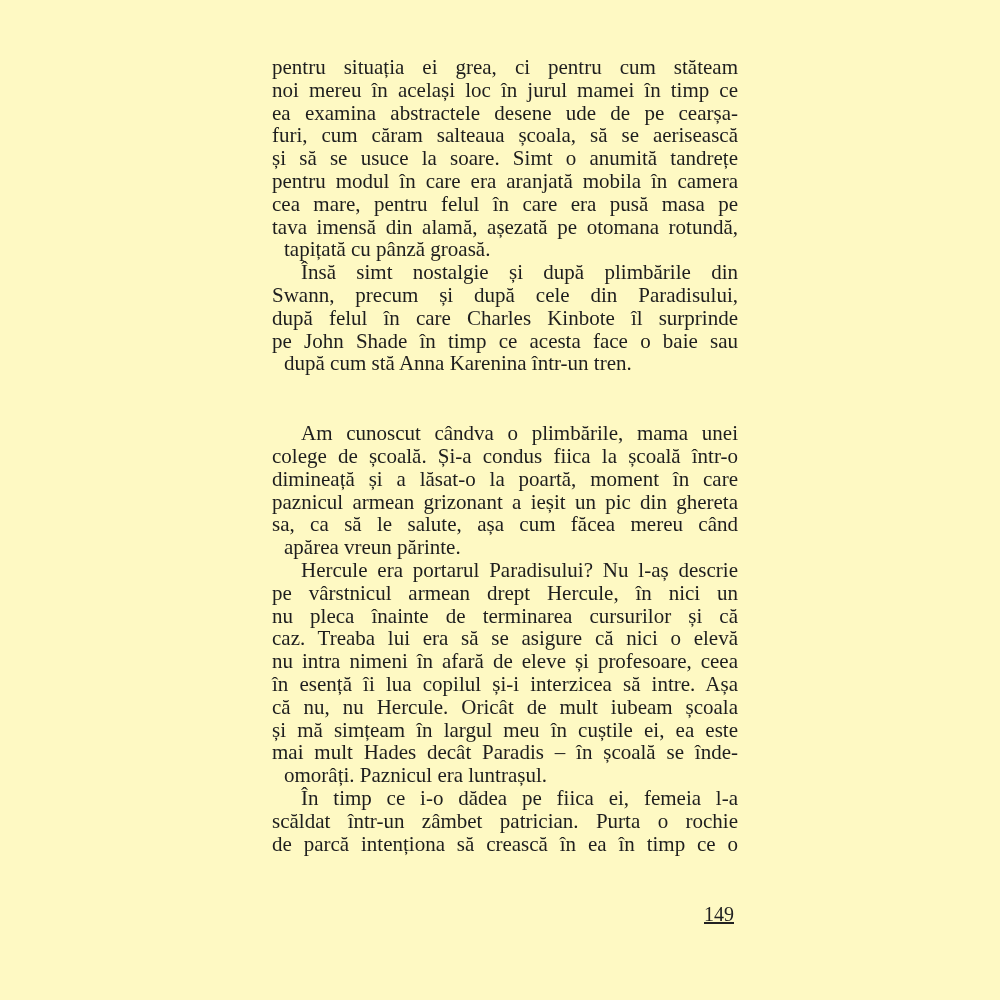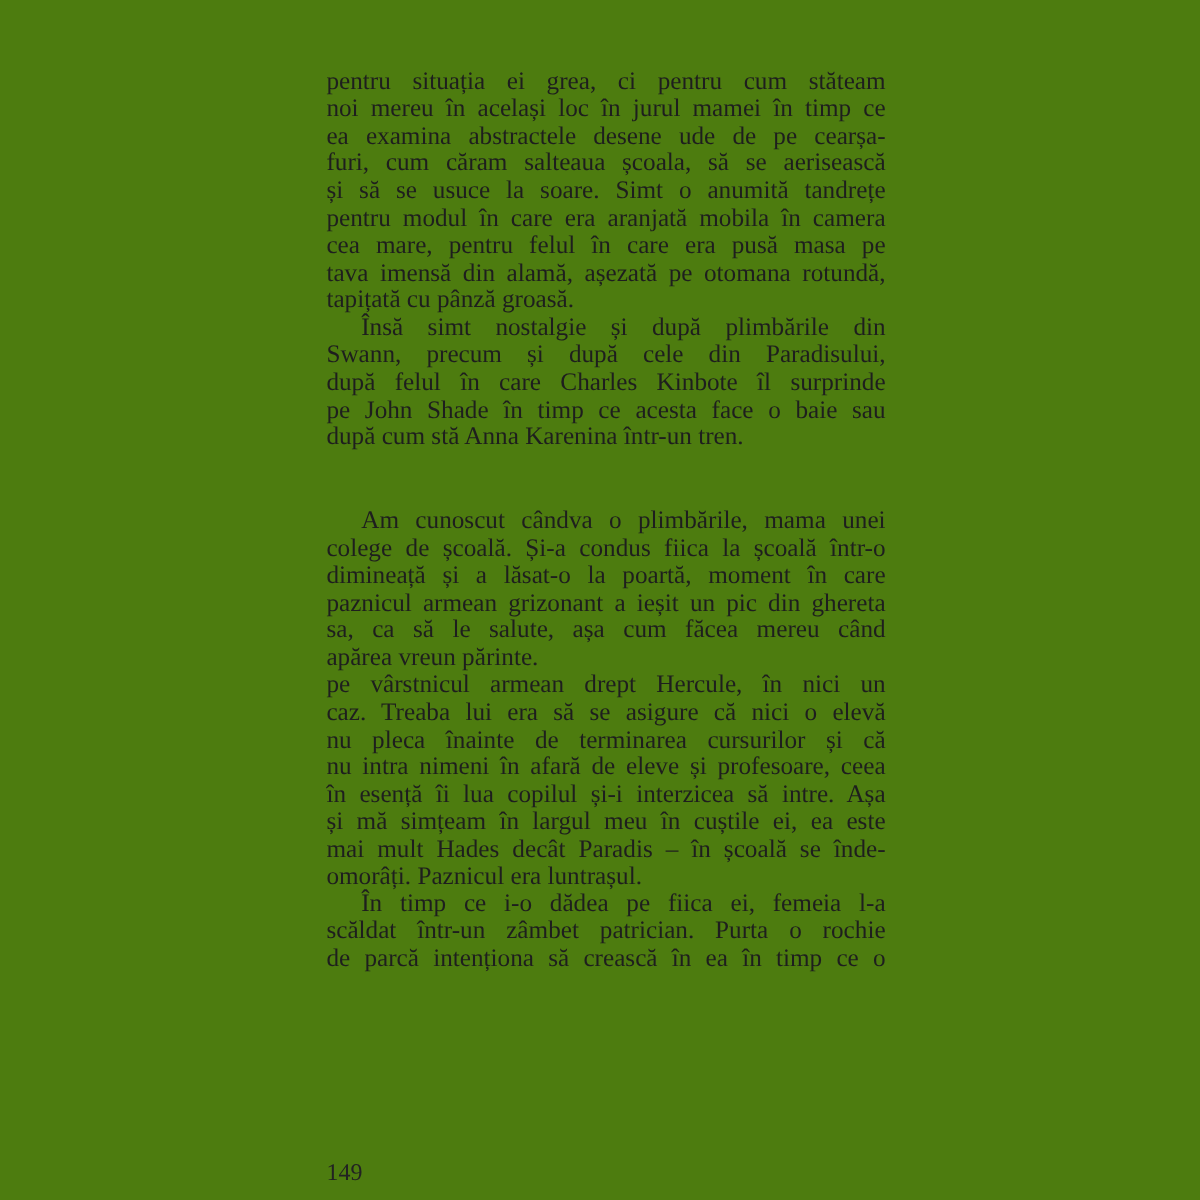--- a/index.html
+++ b/index.html
@@ -11,21 +11,21 @@
     height: 1000px;
     background: #ffffff;
     font-family: "Liberation Serif", serif;
     color: #1e1e1e;
     position: relative;
     overflow: hidden;
   }
   .book-page {
     position: absolute;
     inset: 0;
-    background: #4d7c0f;
+    background: #fef9c3;
   }
   .text-block {
     position: absolute;
     left: 272px;
     top: 56px;
     width: 466px;
   }
   .paragraph {
     margin: 0;
     padding: 0;
@@ -34,37 +34,40 @@
     width: 100%;
     font-size: 21px;
     line-height: 22.8px;
     text-align: justify;
     text-align-last: justify;
     white-space: normal;
     letter-spacing: 0px;
   }
   .line.last {
     text-align-last: left;
+    margin-left: 12px;
   }
   .line.indent {
     text-indent: 29px;
   }
   .sec-gap {
     height: 47px;
   }
   .italic {
   }
   .page-number {
     position: absolute;
     left: 272px;
-    top: 965px;
+    top: 902px;
     width: 462px;
+    text-align: right;
     font-size: 20px;
     line-height: 24px;
     color: #222222;
+    text-decoration: underline;
   }
 </style>
 </head>
 <body>
 
 <div class="book-page">
   <div class="text-block">
       <div>
         <div class="paragraph">
           <div class="line"><span>pentru situația ei grea, ci pentru cum stăteam</span></div>
@@ -89,25 +92,27 @@
       <div>
         <div class="paragraph">
           <div class="line indent"><span>Am cunoscut cândva o plimbările, mama unei</span></div>
           <div class="line"><span>colege de școală. Și-a condus fiica la școală într-o</span></div>
           <div class="line"><span>dimineață și a lăsat-o la poartă, moment în care</span></div>
           <div class="line"><span>paznicul armean grizonant a ieșit un pic din ghereta</span></div>
           <div class="line"><span>sa, ca să le salute, așa cum făcea mereu când</span></div>
           <div class="line last"><span>apărea vreun părinte.</span></div>
         </div>
         <div class="paragraph">
+          <div class="line indent"><span>Hercule era portarul Paradisului? Nu l-aș descrie</span></div>
           <div class="line"><span>pe vârstnicul armean drept Hercule, în nici un</span></div>
+          <div class="line"><span>nu pleca înainte de terminarea cursurilor și că</span></div>
           <div class="line"><span>caz. Treaba lui era să se asigure că nici o elevă</span></div>
-          <div class="line"><span>nu pleca înainte de terminarea cursurilor și că</span></div>
           <div class="line"><span>nu intra nimeni în afară de eleve și profesoare, ceea</span></div>
           <div class="line"><span>în esență îi lua copilul și-i interzicea să intre. Așa</span></div>
+          <div class="line"><span>că nu, nu Hercule. Oricât de mult iubeam școala</span></div>
           <div class="line"><span>și mă simțeam în largul meu în cuștile ei, ea este</span></div>
           <div class="line"><span>mai mult Hades decât Paradis – în școală se înde-</span></div>
           <div class="line last"><span>omorâți. Paznicul era luntrașul.</span></div>
         </div>
         <div class="paragraph">
           <div class="line indent"><span>În timp ce i-o dădea pe fiica ei, femeia l-a</span></div>
           <div class="line"><span>scăldat într-un zâmbet patrician. Purta o rochie</span></div>
           <div class="line"><span>de parcă intenționa să crească în ea în timp ce o</span></div>
         </div>
       </div>

